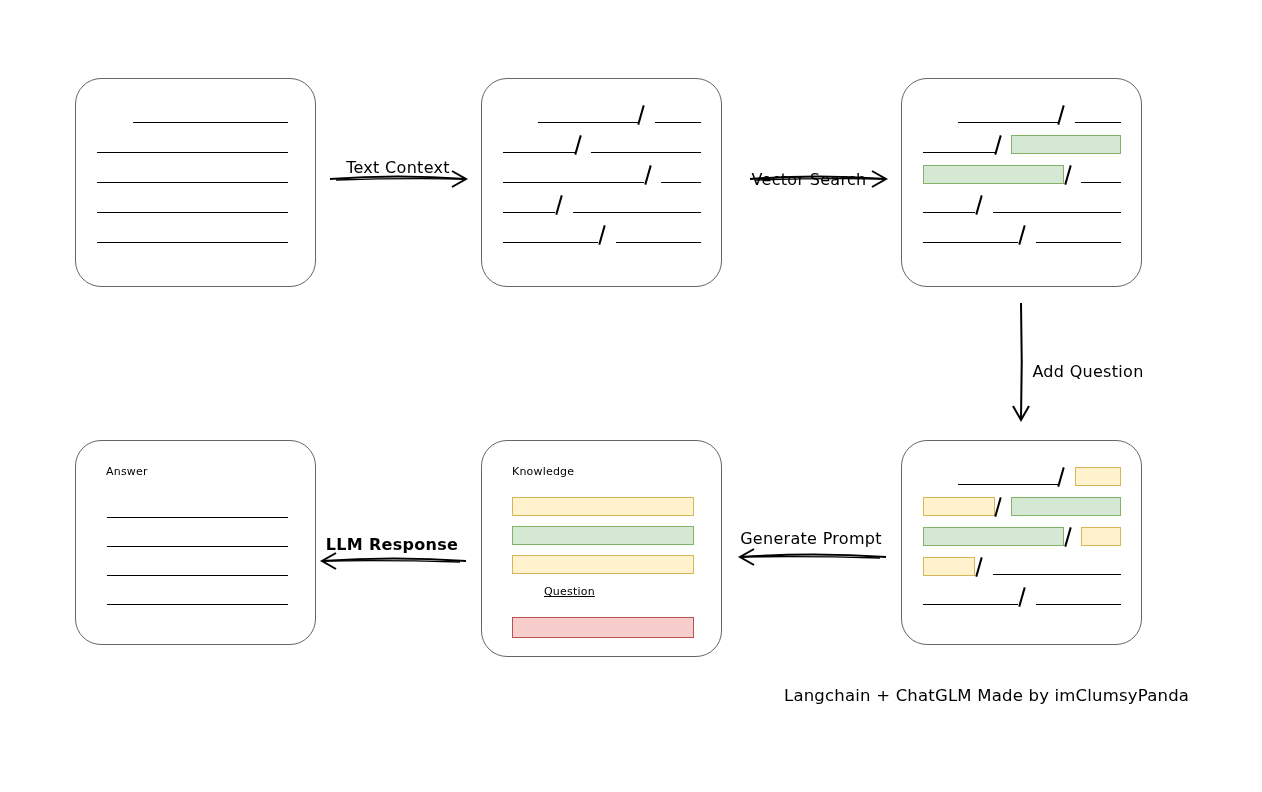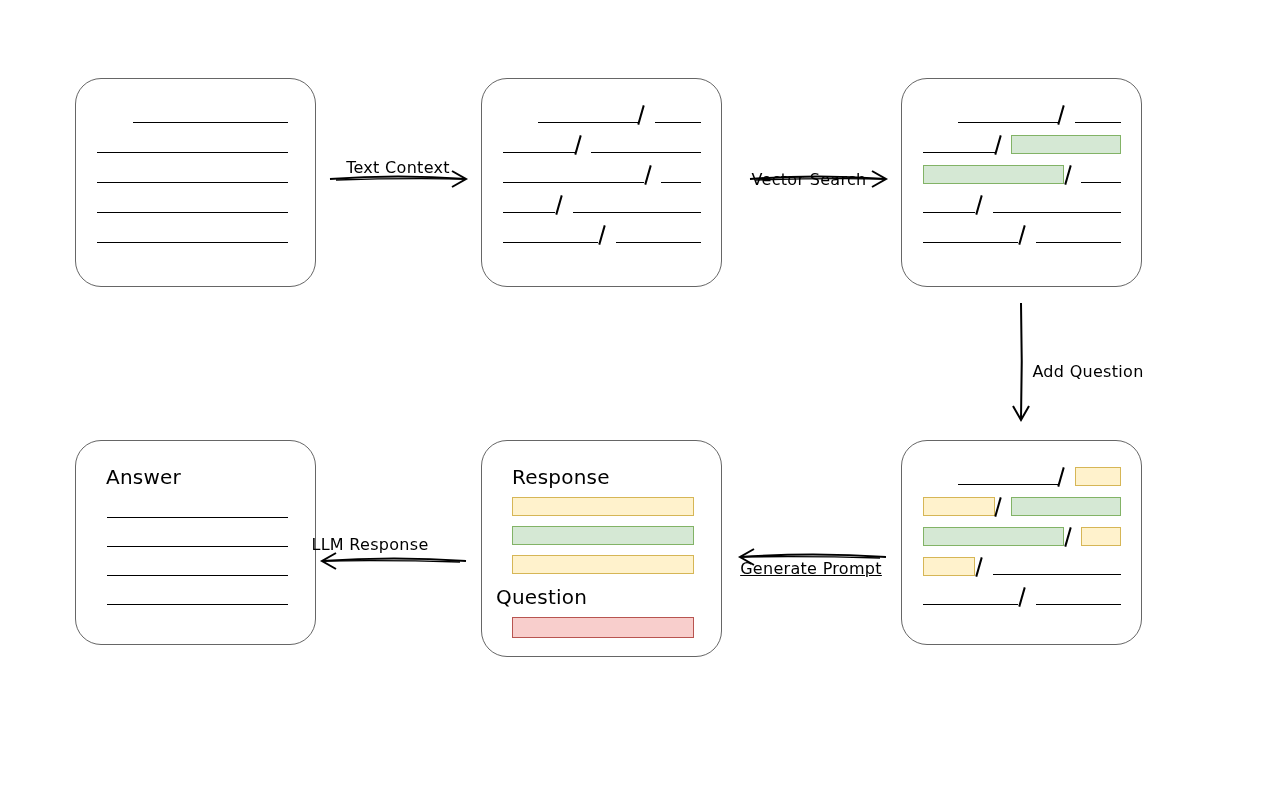--- a/index.html
+++ b/index.html
@@ -20,21 +20,21 @@
   .node {
     position: absolute;
     box-sizing: border-box;
     background: #ffffff;
     border: 1.4px solid #666666;
     border-radius: 26px;
   }
   .node-title {
     position: absolute;
     font-family: "DejaVu Sans", sans-serif;
-    font-size: 20px;
+    font-size: 11px;
     color: #000000;
     letter-spacing: 0.2px;
     white-space: nowrap;
   }
   .edge-label {
     position: absolute;
     font-family: "DejaVu Sans", sans-serif;
     font-size: 16px;
     color: #000000;
     white-space: nowrap;
@@ -143,24 +143,25 @@
     <div style="position: absolute; left: 923px; top: 604px; width: 95px; height: 0px; border-top: 1.7px solid rgb(0, 0, 0);"></div>
     <div style="position: absolute; left: 1021px; top: 587px; width: 0px; height: 20px; border-left: 2.2px solid rgb(0, 0, 0); transform: rotate(16deg);"></div>
     <div style="position: absolute; left: 1036px; top: 604px; width: 85px; height: 0px; border-top: 1.7px solid rgb(0, 0, 0);"></div>
     <div class="node" style="left: 75px; top: 440px; width: 241px; height: 205px;"></div>
     <div class="node-title" style="left: 106px; top: 465px;">Answer</div>
     <div style="position: absolute; left: 107px; top: 517px; width: 181px; height: 0px; border-top: 1.7px solid rgb(0, 0, 0);"></div>
     <div style="position: absolute; left: 107px; top: 546px; width: 181px; height: 0px; border-top: 1.7px solid rgb(0, 0, 0);"></div>
     <div style="position: absolute; left: 107px; top: 575px; width: 181px; height: 0px; border-top: 1.7px solid rgb(0, 0, 0);"></div>
     <div style="position: absolute; left: 107px; top: 604px; width: 181px; height: 0px; border-top: 1.7px solid rgb(0, 0, 0);"></div>
     <div class="node" style="left: 481px; top: 440px; width: 241px; height: 217px;"></div>
-    <div class="node-title" style="left: 512px; top: 465px;">Response</div>
+    <div class="node-title" style="left: 512px; top: 465px;">Knowledge</div>
     <div style="position: absolute; box-sizing: border-box; left: 512px; top: 497px; width: 182px; height: 19px; background: rgb(255, 242, 204); border: 1.4px solid rgb(214, 182, 86);"></div>
     <div style="position: absolute; box-sizing: border-box; left: 512px; top: 526px; width: 182px; height: 19px; background: rgb(213, 232, 212); border: 1.4px solid rgb(130, 179, 102);"></div>
     <div style="position: absolute; box-sizing: border-box; left: 512px; top: 555px; width: 182px; height: 19px; background: rgb(255, 242, 204); border: 1.4px solid rgb(214, 182, 86);"></div>
-    <div class="node-title" style="left: 496px; top: 585px;">Question</div>
+    <div class="node-title" style="left: 544px; top: 585px; text-decoration: underline;">Question</div>
     <div style="position: absolute; box-sizing: border-box; left: 512px; top: 617px; width: 182px; height: 21px; background: rgb(248, 206, 204); border: 1.4px solid rgb(184, 84, 80);"></div>
     <div class="edge-label" style="left: 398px; top: 158px; transform: translateX(-50%);">Text Context</div>
     <div class="edge-label" style="left: 809px; top: 170px; transform: translateX(-50%);">Vector Search</div>
     <div class="edge-label" style="left: 1088px; top: 362px; transform: translateX(-50%);">Add Question</div>
-    <div class="edge-label" style="left: 811px; top: 559px; transform: translateX(-50%); text-decoration: underline;">Generate Prompt</div>
-    <div class="edge-label" style="left: 370px; top: 535px; transform: translateX(-50%);">LLM Response</div>
+    <div class="edge-label" style="left: 811px; top: 529px; transform: translateX(-50%);">Generate Prompt</div>
+    <div class="edge-label" style="left: 392px; top: 535px; transform: translateX(-50%); font-weight: bold;">LLM Response</div>
+    <div class="footer-note" style="left: 784px; top: 686px;">Langchain + ChatGLM Made by imClumsyPanda</div>
   </div>
 
 </body></html>

